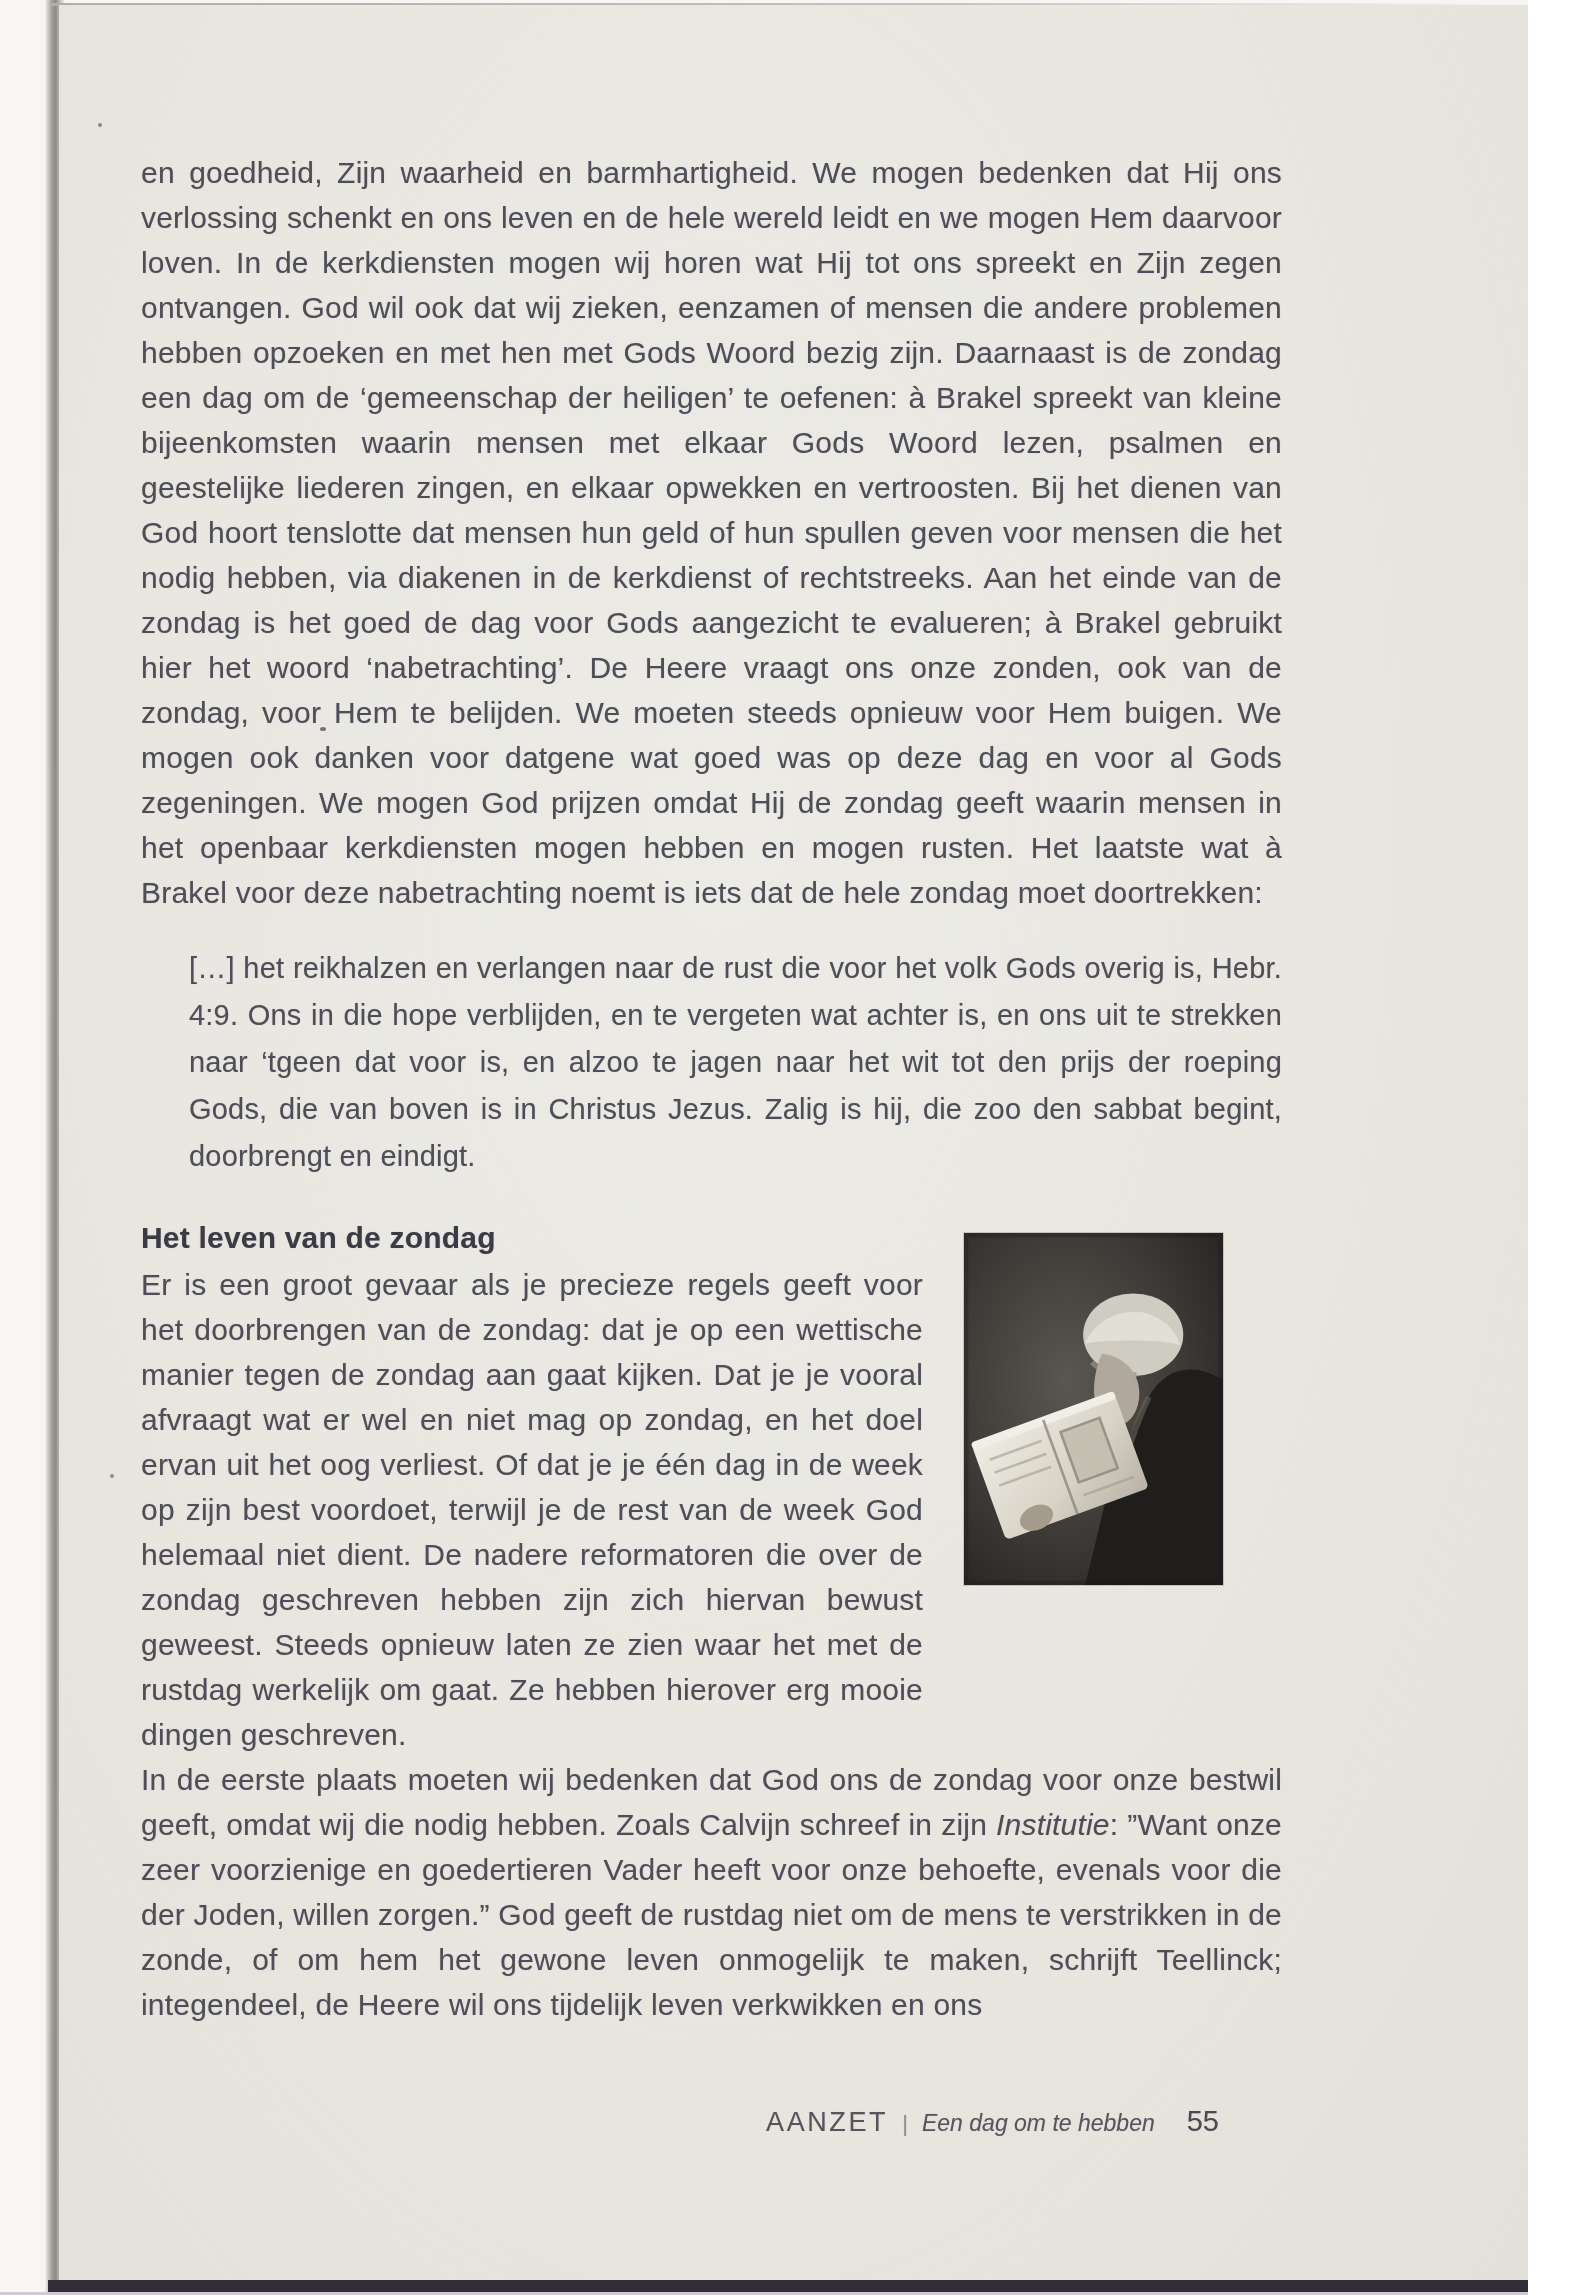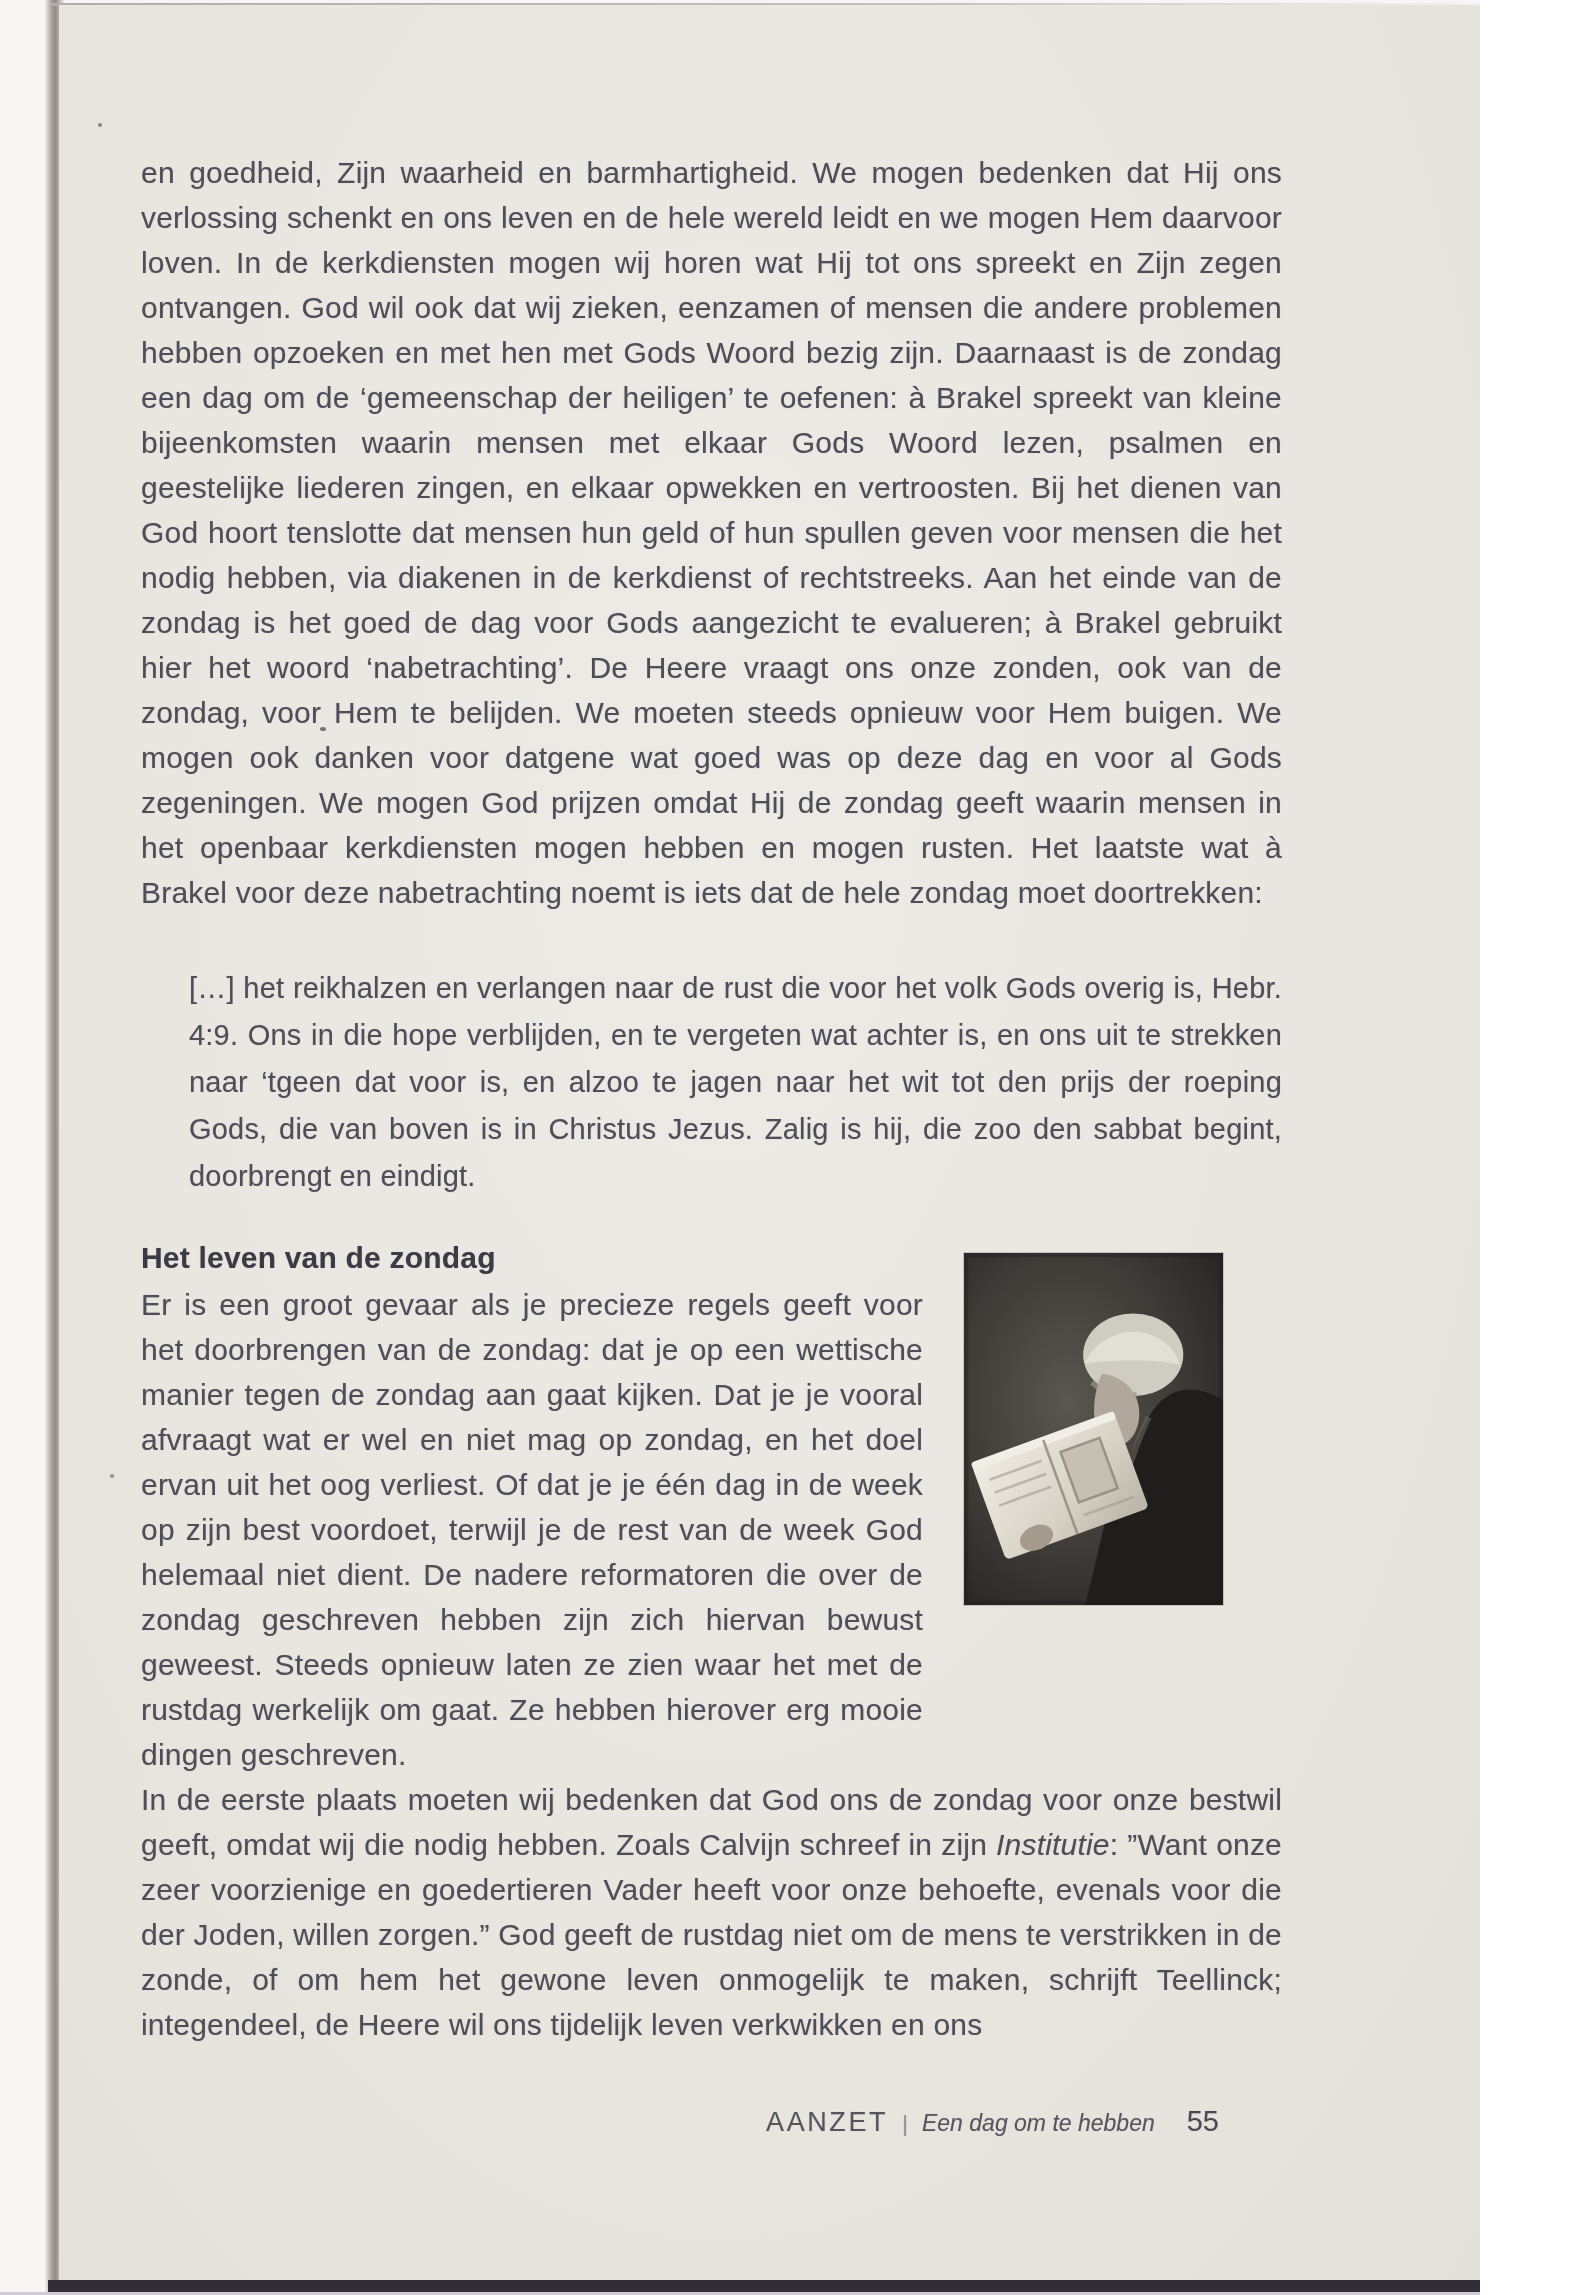--- a/index.html
+++ b/index.html
@@ -2,20 +2,21 @@
 <html style="font-size:14px"><head>
 <meta charset="utf-8">
 <style>
   html,body{margin:0;padding:0;background:#ffffff;}
   .scan{
     position:relative;
     width:1480px;height:2295px;
     background:#f7f6f4;
     overflow:hidden;
     font-family:"Liberation Sans","DejaVu Sans",sans-serif;
+    padding-left:48px;
   }
   
   .page{
     position:absolute;left:59px;top:5.2px;width:1472px;height:2278px;
     background:radial-gradient(ellipse at 45% 35%, #edebe6 0%, #e9e6e0 55%, #e3e0d9 100%);
     padding:145px 249px 0 82px;
     box-sizing:border-box;
     border-bottom-right-radius:8.6px;
   }
   
@@ -31,21 +32,21 @@
   .edge-bottom-light{position:absolute;left:0;top:2292px;width:1592px;height:3.5px;background:#cfccd8;}
   .speck{position:absolute;border-radius:50%;}
   .s1{left:98px;top:123px;width:4.3px;height:4.3px;background:#8a867f;}
   .s2{left:320px;top:727px;width:6px;height:3.5px;background:#77737b;}
   .s3{left:110px;top:1474px;width:3.5px;height:3.5px;background:#97938c;}
 
   
   .body-text{color:#4e4e58;font-size:30px;line-height:45px;text-align:justify;
     letter-spacing:0.2px;text-shadow:0 0 0.9px rgba(78,78,88,0.35);}
   p{margin:0;}
-  .quote{margin-top:50px;padding-left:48px;font-size:29px;line-height:47px;}
+  .quote{margin-top:30px;padding-left:48px;font-size:29px;line-height:47px;}
   h2.heading{margin:35px 0 1.7px 0;font-size:30px;line-height:45px;color:#3b3b45;
     font-weight:700;letter-spacing:0.2px;text-align:left;
     text-shadow:0 0 0.9px rgba(59,59,69,0.35);}
   .photo{
     float:right;width:259px;height:352px;
     margin:-29px 59px 129px 41px;
     background:#3a3836;
     box-shadow:0 0 0 0.9px rgba(120,117,110,0.35);
   }
   .photo svg{display:block;width:100%;height:100%;}

